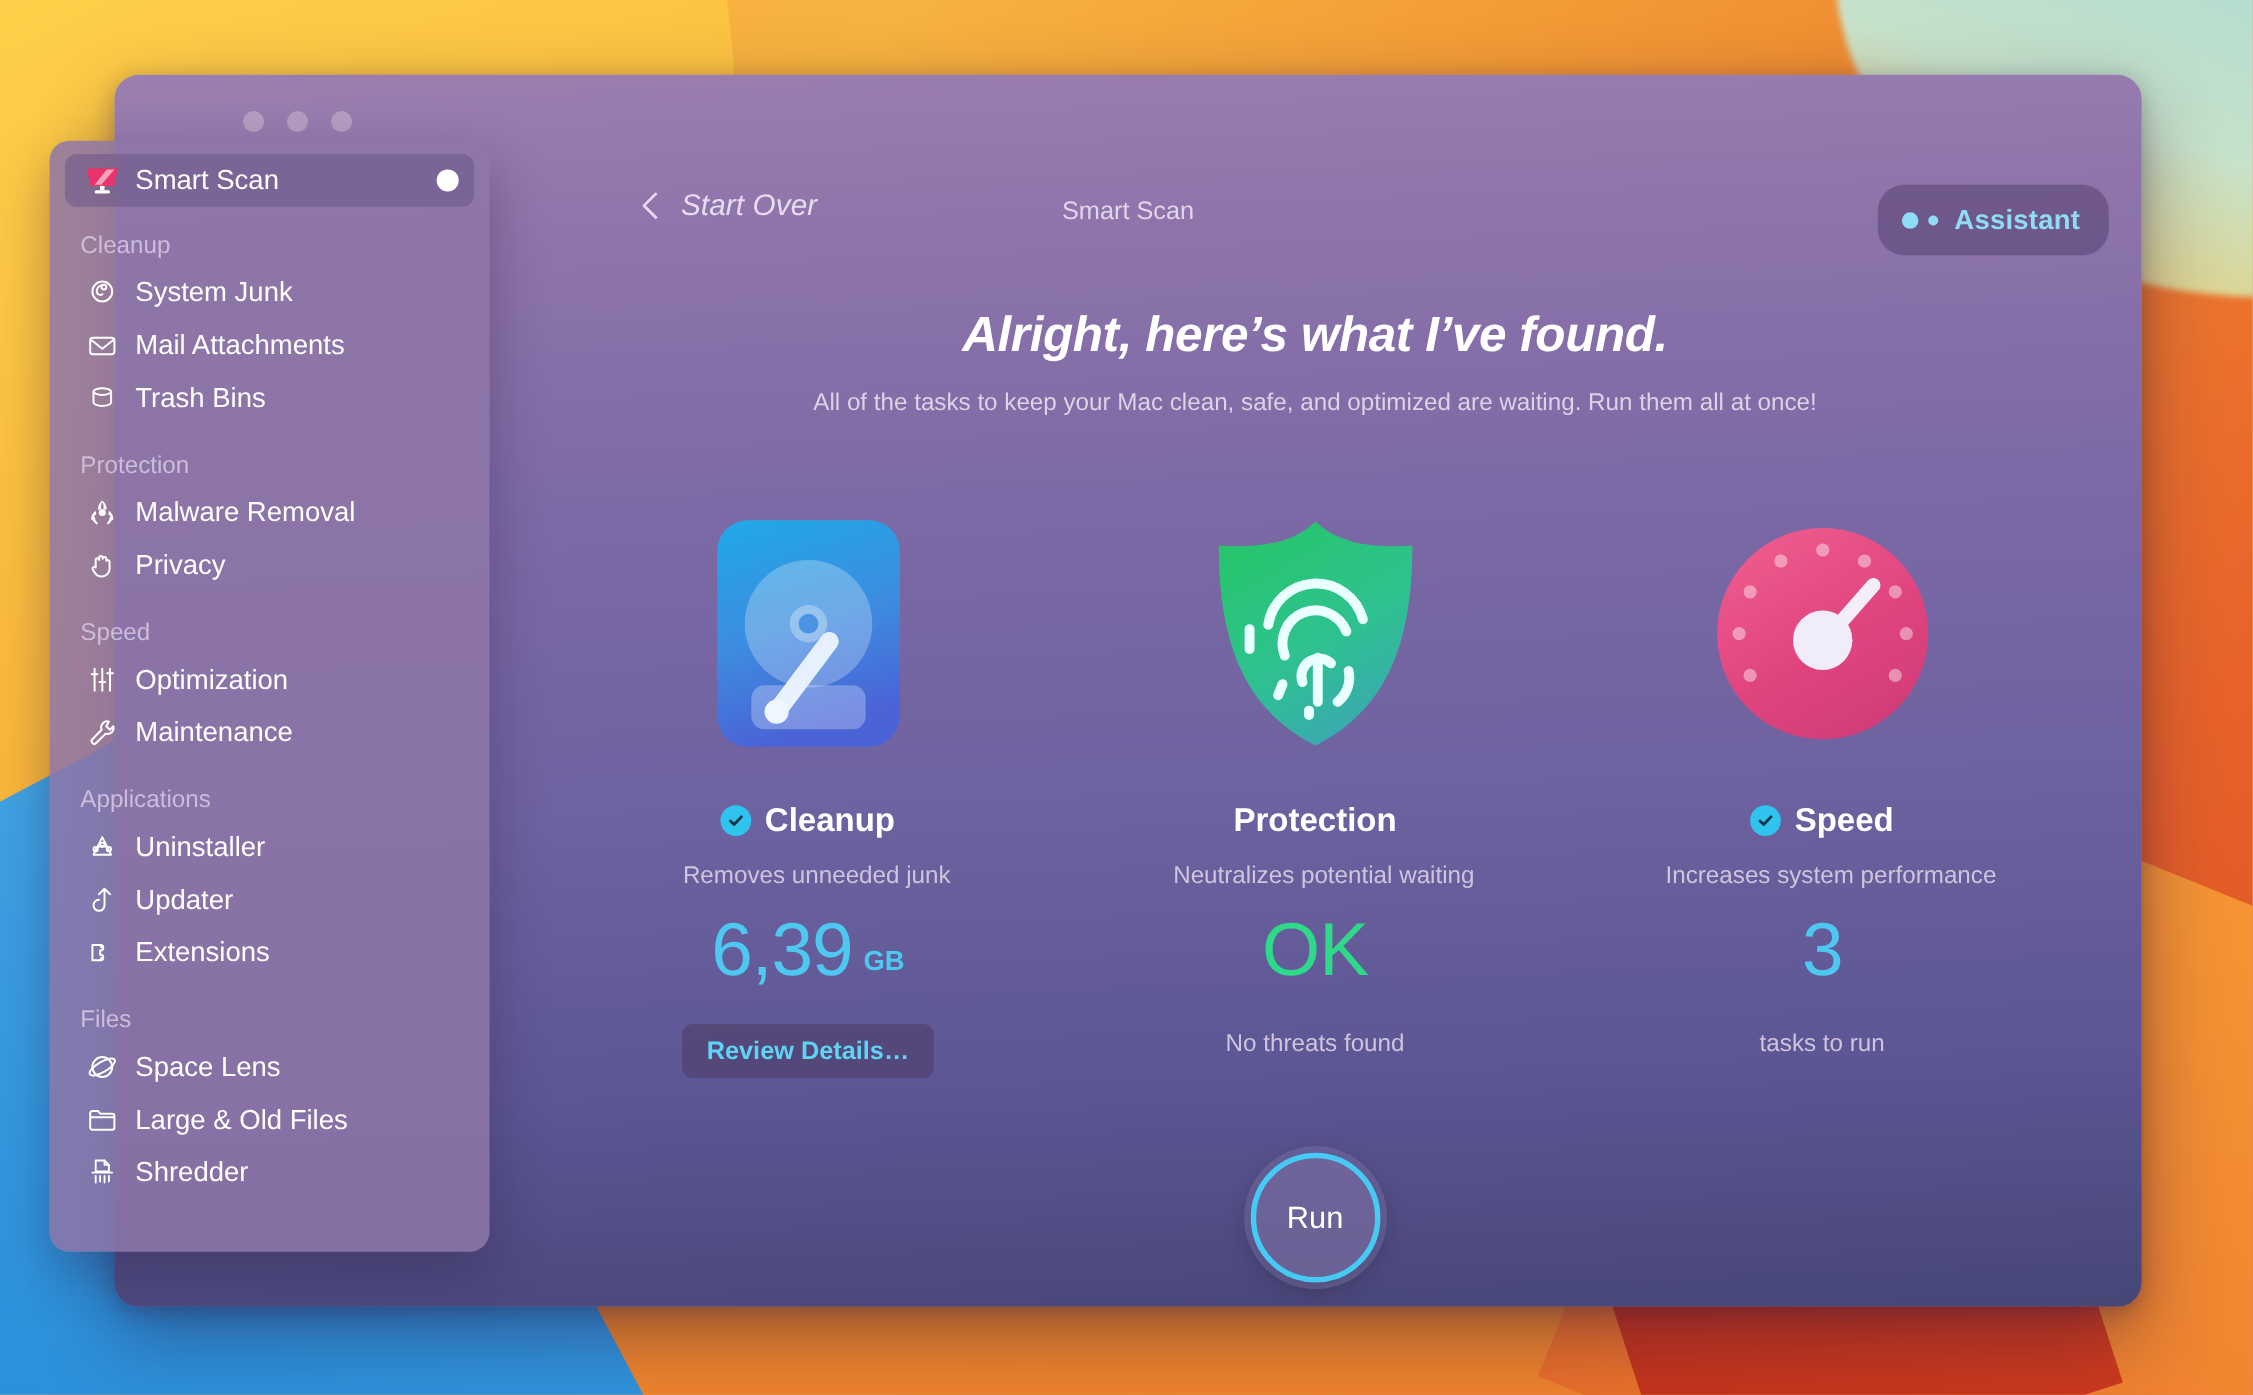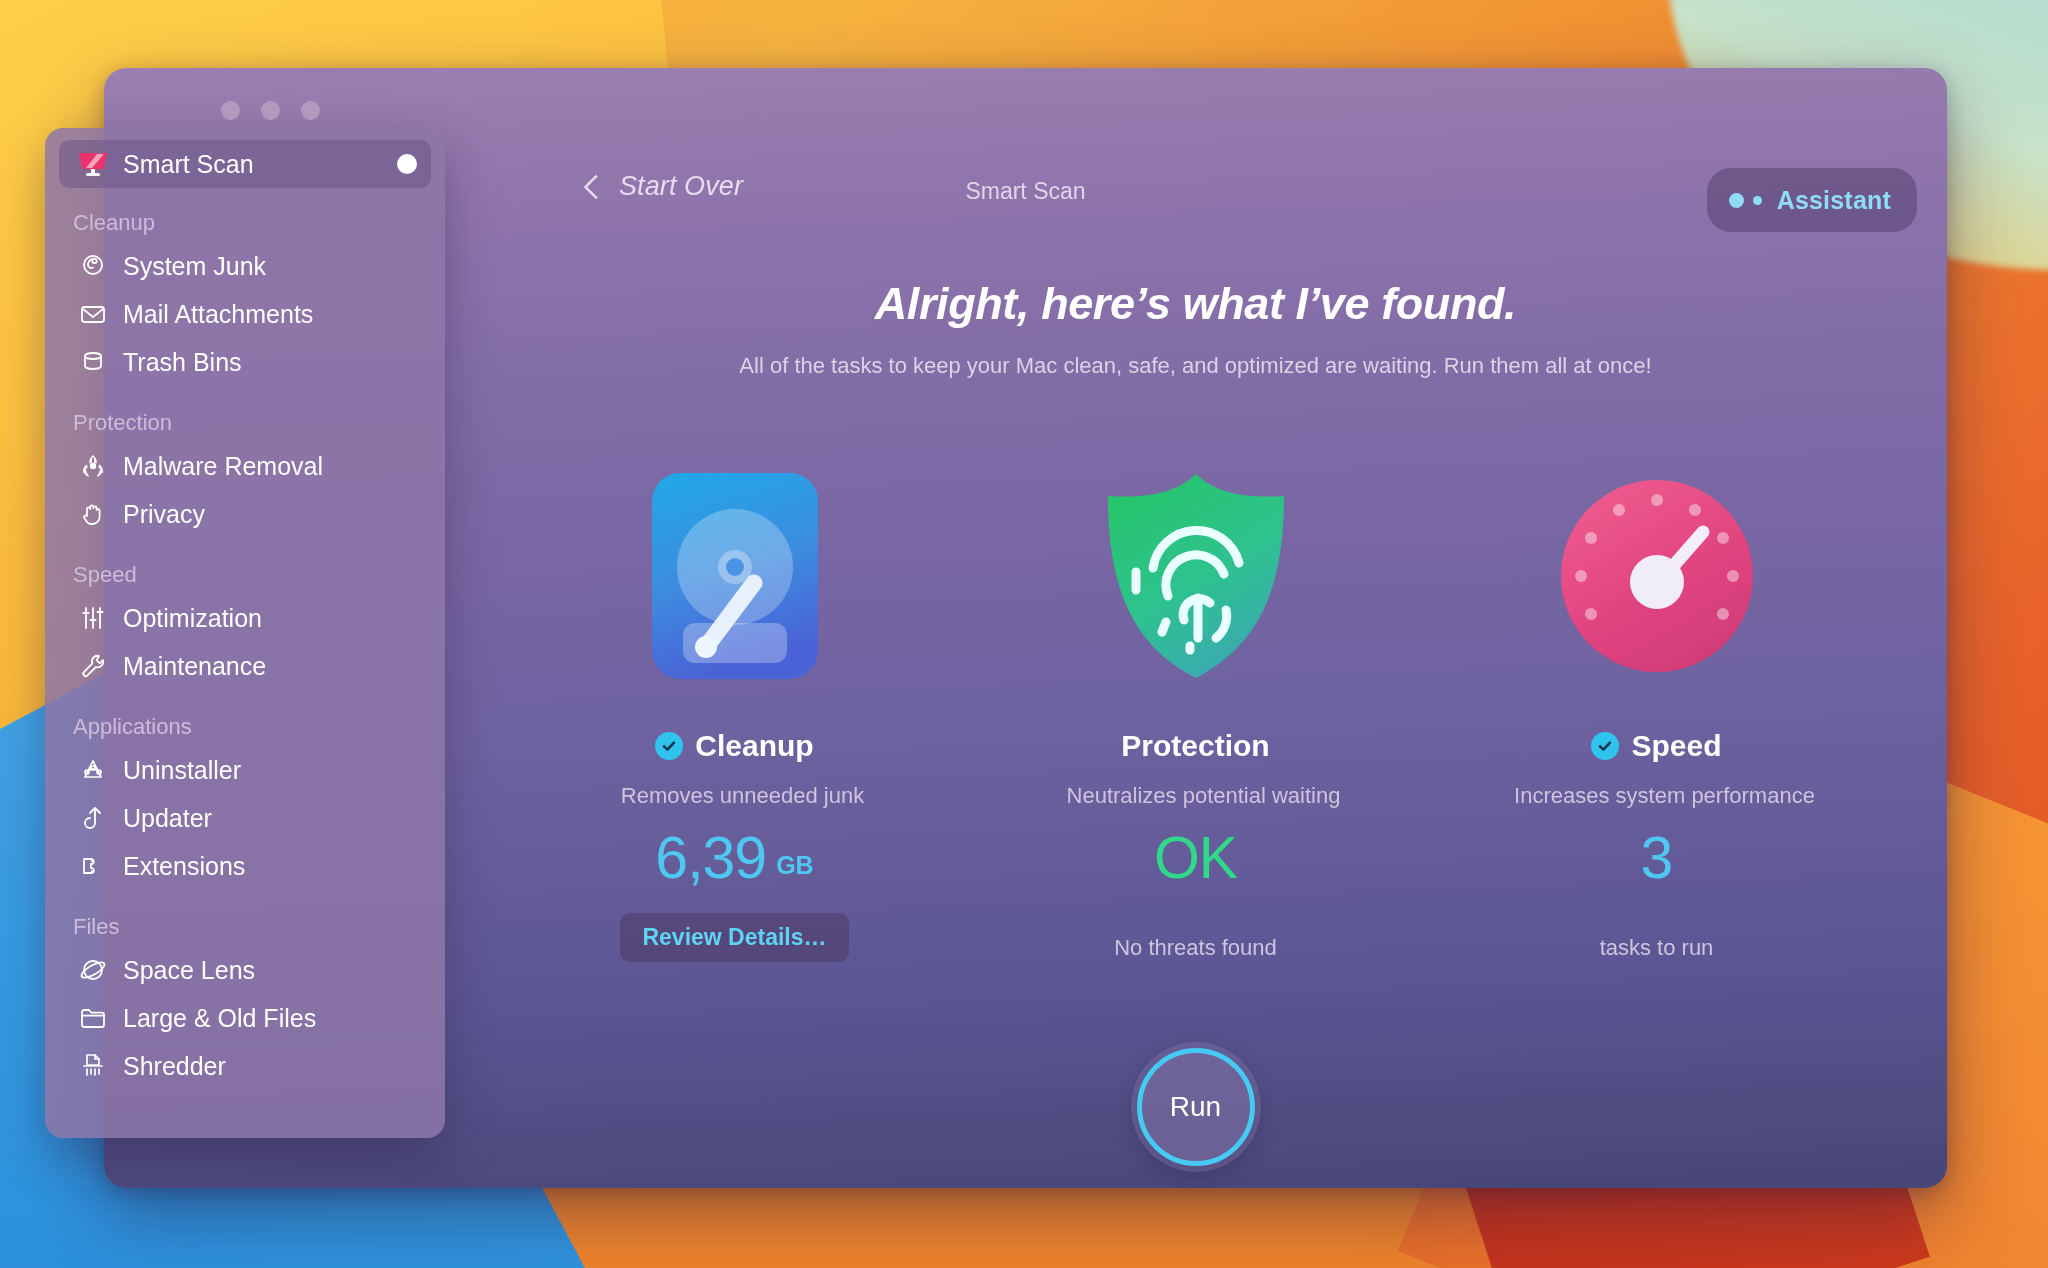--- a/index.html
+++ b/index.html
@@ -132,26 +132,27 @@
   }
   .check {
     width: 28px; height: 28px; border-radius: 50%;
     background: #2fc4ee; display: flex; align-items: center; justify-content: center;
   }
   .check svg { display: block; }
   .card-title { font-size: 30px; font-weight: bold; color: #fff; }
   .card-sub { margin-top: 20px; font-size: 22px; color: #cfc4dd; margin-left: 16px; }
 
   .metric { margin-top: 20px; display: flex; align-items: baseline; justify-content: center; gap: 10px; height: 84px; }
-  .metric-num { font-size: 59px; color: #4ec8f0; line-height: 1; letter-spacing: -1px; }
+  .metric-num { font-size: 68px; color: #4ec8f0; line-height: 1; letter-spacing: -1px; }
   .metric-num.green { color: #2fd98a; }
   .metric-unit { font-size: 25px; color: #4ec8f0; font-weight: bold; position: relative; top: -4px; }
   .metric-caption { margin-top: 22px; font-size: 22px; color: #cfc4dd; }
 
   .review-btn {
+    margin-top: 18px;
     background: rgba(79,62,104,.62);
     color: #5ed3f4;
     font-size: 23px; font-weight: bold;
     padding: 11px 22px;
     border-radius: 10px;
     cursor: pointer;
     border: none;
     font-family: inherit;
   }
 

